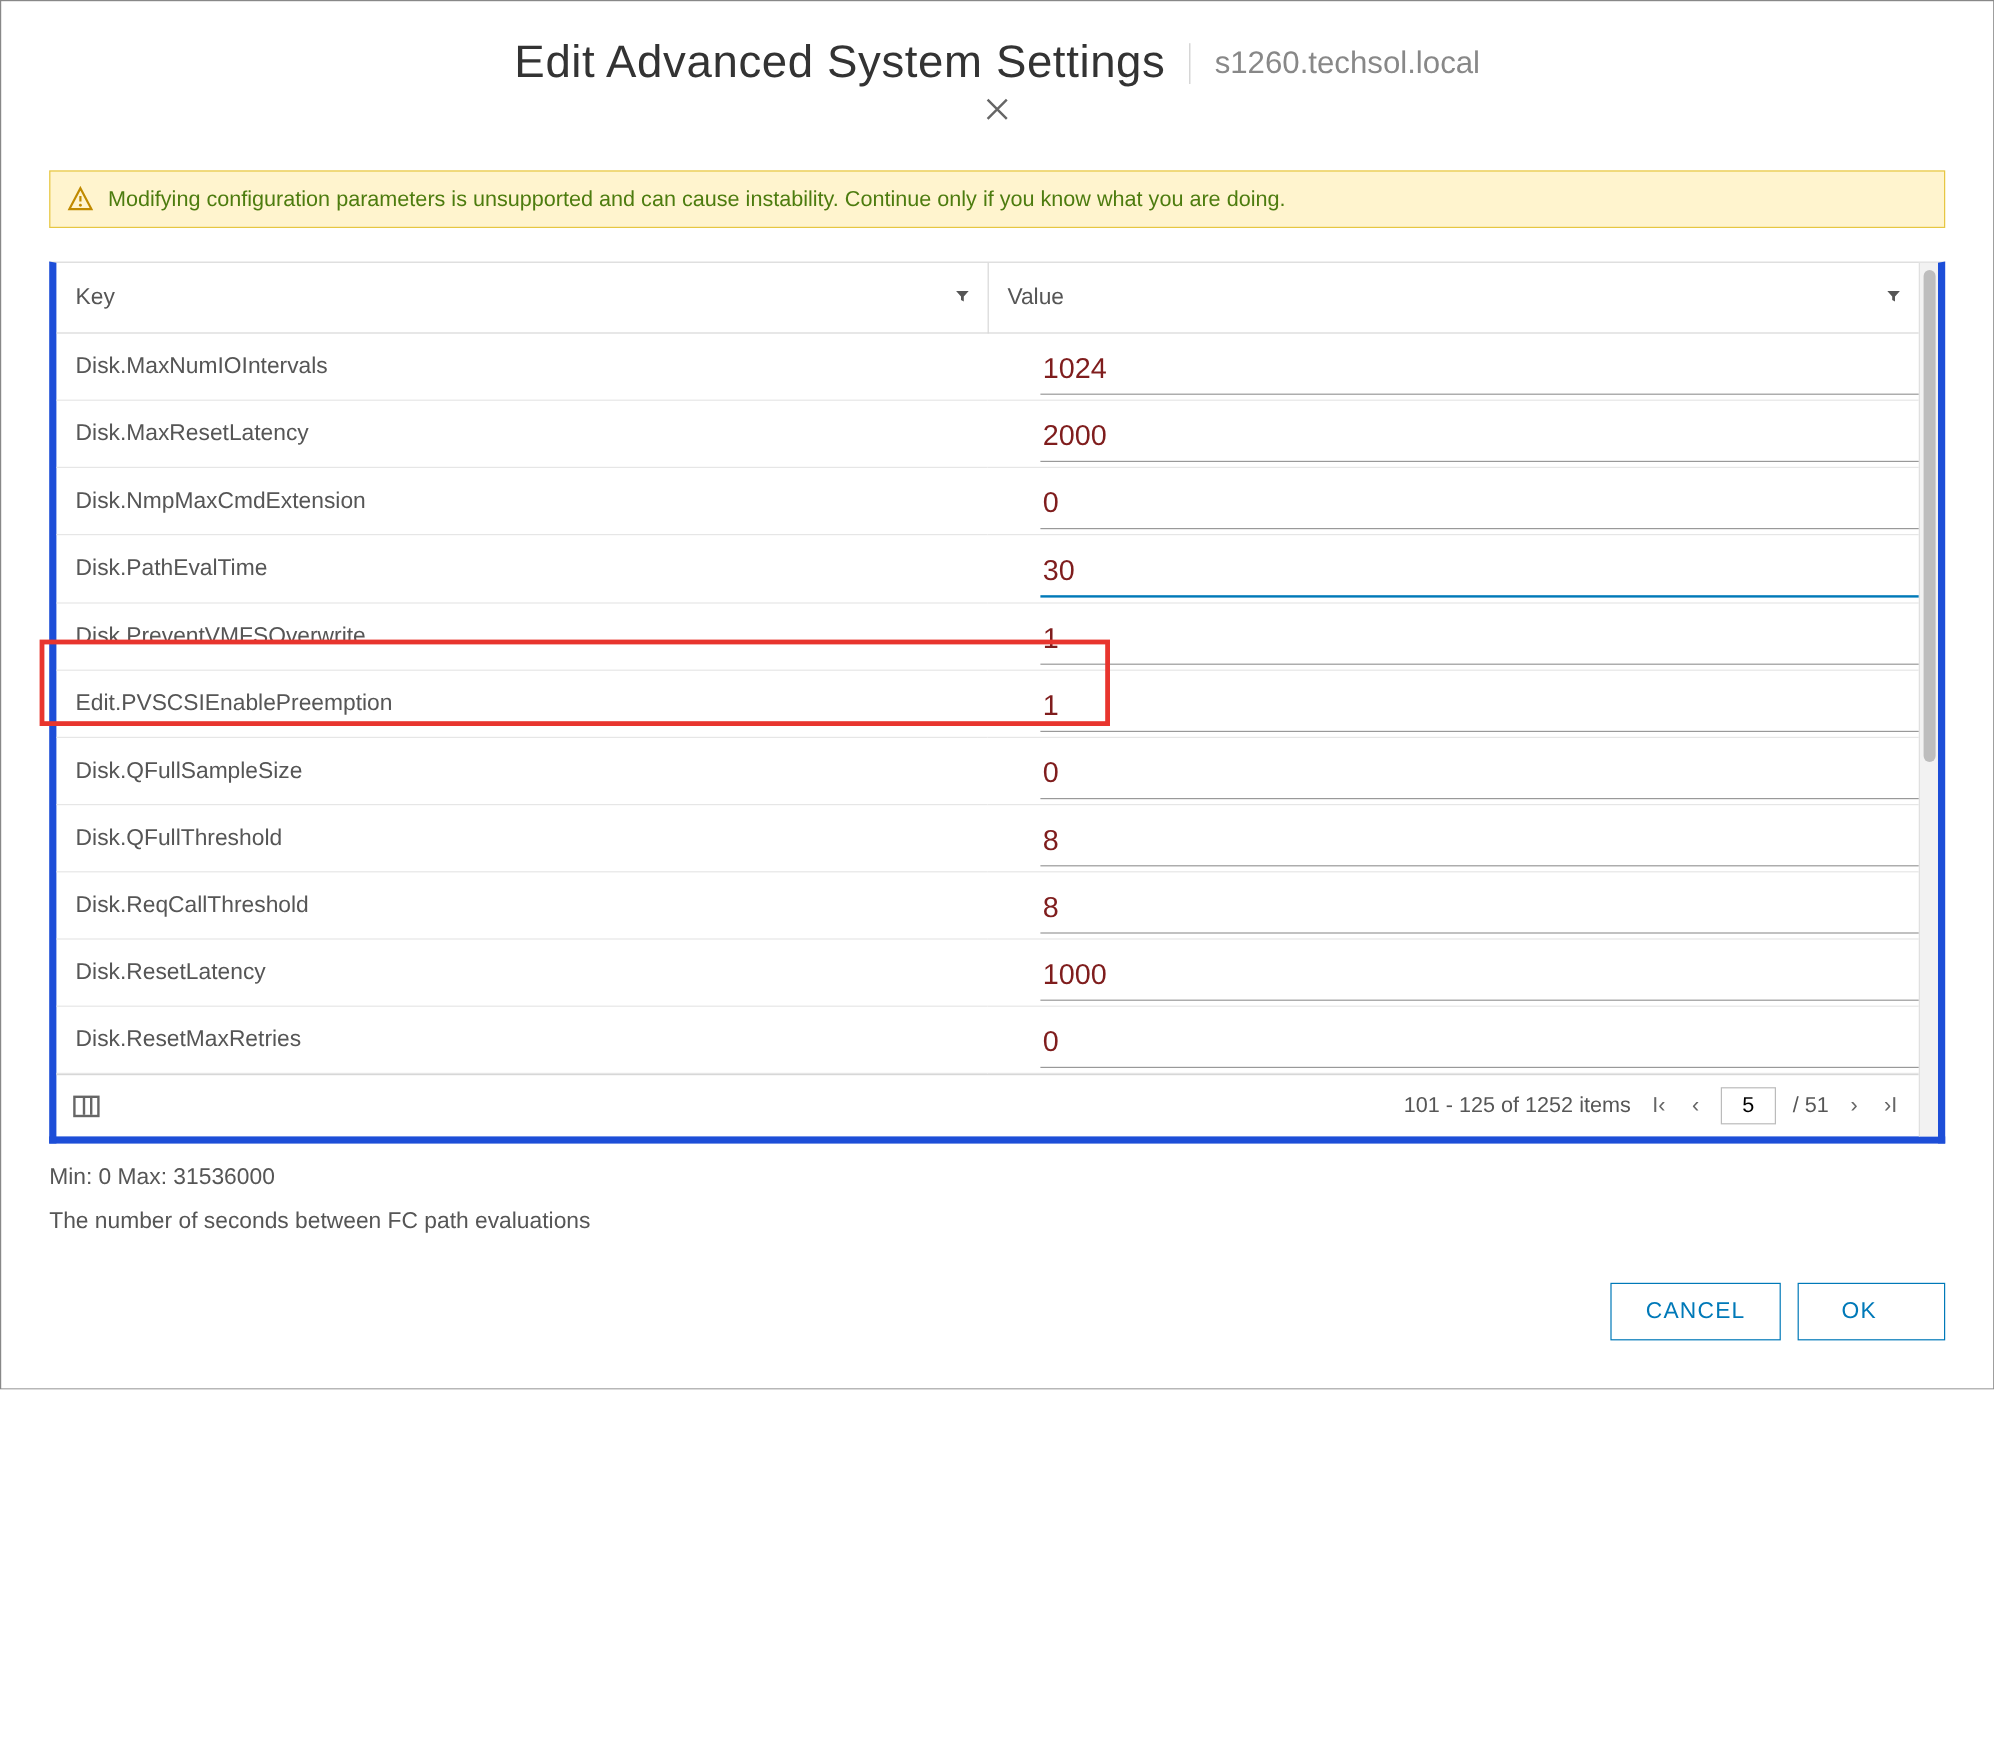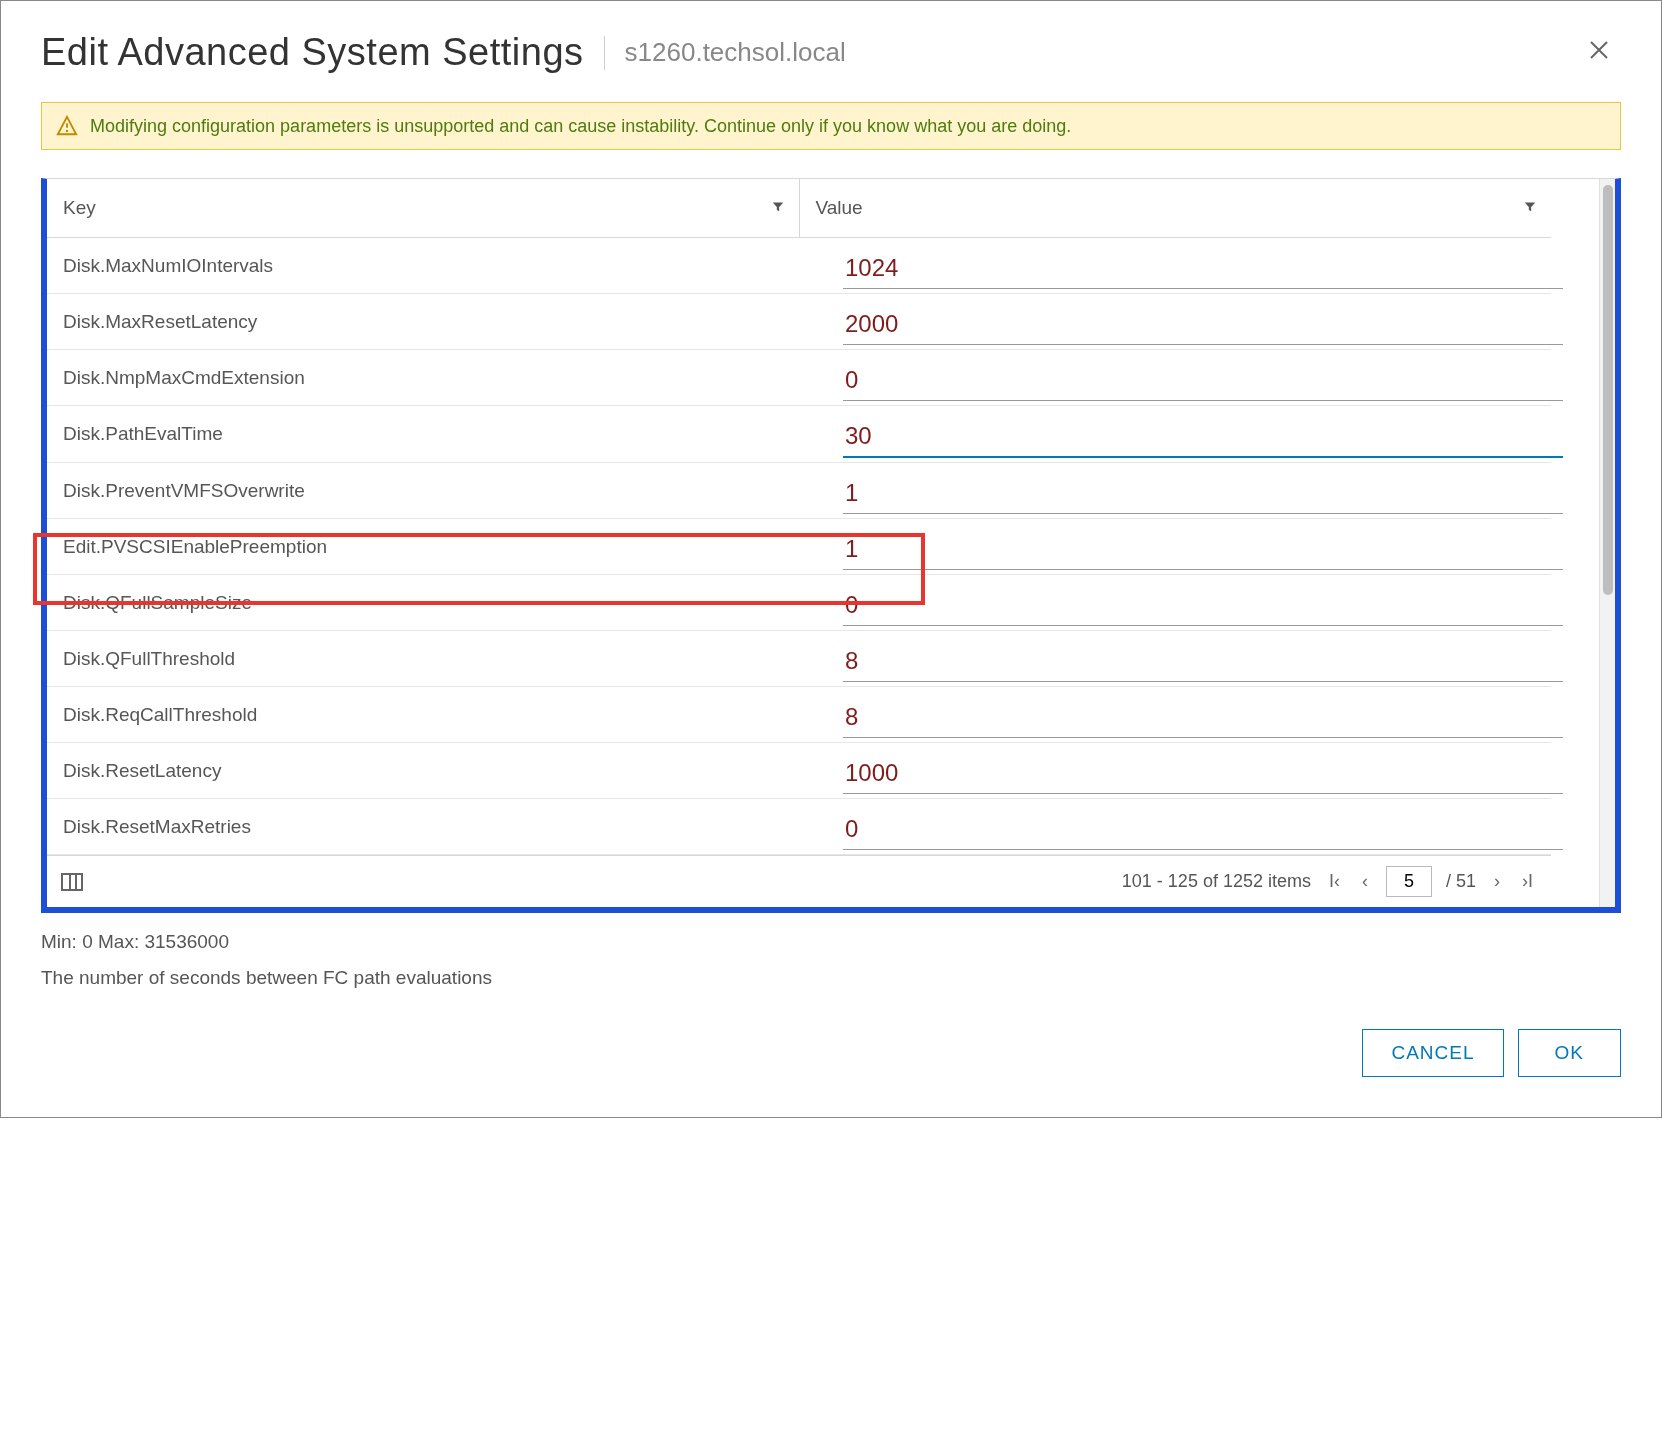--- a/index.html
+++ b/index.html
@@ -14,20 +14,21 @@
     width: 1662px;
     border: 1px solid #888;
     padding: 30px 40px 40px 40px;
     background: #fff;
   }
   .header {
     display: flex;
     align-items: center;
     justify-content: space-between;
     margin-bottom: 28px;
+    flex-direction: column;
   }
   .header-left { display: flex; align-items: center; gap: 20px; }
   .title {
     font-size: 38px;
     font-weight: 300;
     color: #333;
     letter-spacing: 0.5px;
   }
   .divider-vert {
     width: 1px;
@@ -59,21 +60,20 @@
   }
   .alert-icon {
     width: 22px; height: 22px;
     display:inline-flex; align-items:center; justify-content:center;
   }
   .table-wrap {
     border: 6px solid #1d4ed8;
     border-top: 1px solid #d7d7d7;
     position: relative;
     display: flex;
-    gap: 48px;
   }
   .table-scroll { flex: 1; }
   table {
     border-collapse: collapse;
     width: 100%;
   }
   th, td {
     text-align: left;
     font-weight: 400;
     font-size: 19px;
@@ -179,21 +179,21 @@
   .btn {
     border: 1px solid #0079b8;
     color: #0079b8;
     background: #fff;
     font-size: 19px;
     letter-spacing: 1px;
     padding: 12px 28px;
     cursor: pointer;
     text-transform: uppercase;
   }
-  .btn.ok { padding-left: 36px; padding-right: 36px; }
+  .btn.ok { padding-left: 36px; padding-right: 56px; }
 </style>
 </head>
 <body>
 
 <div class="dialog" style="position:relative;">
 
   <div class="header">
     <div class="header-left">
       <span class="title">Edit Advanced System Settings</span>
       <span class="divider-vert"></span>

